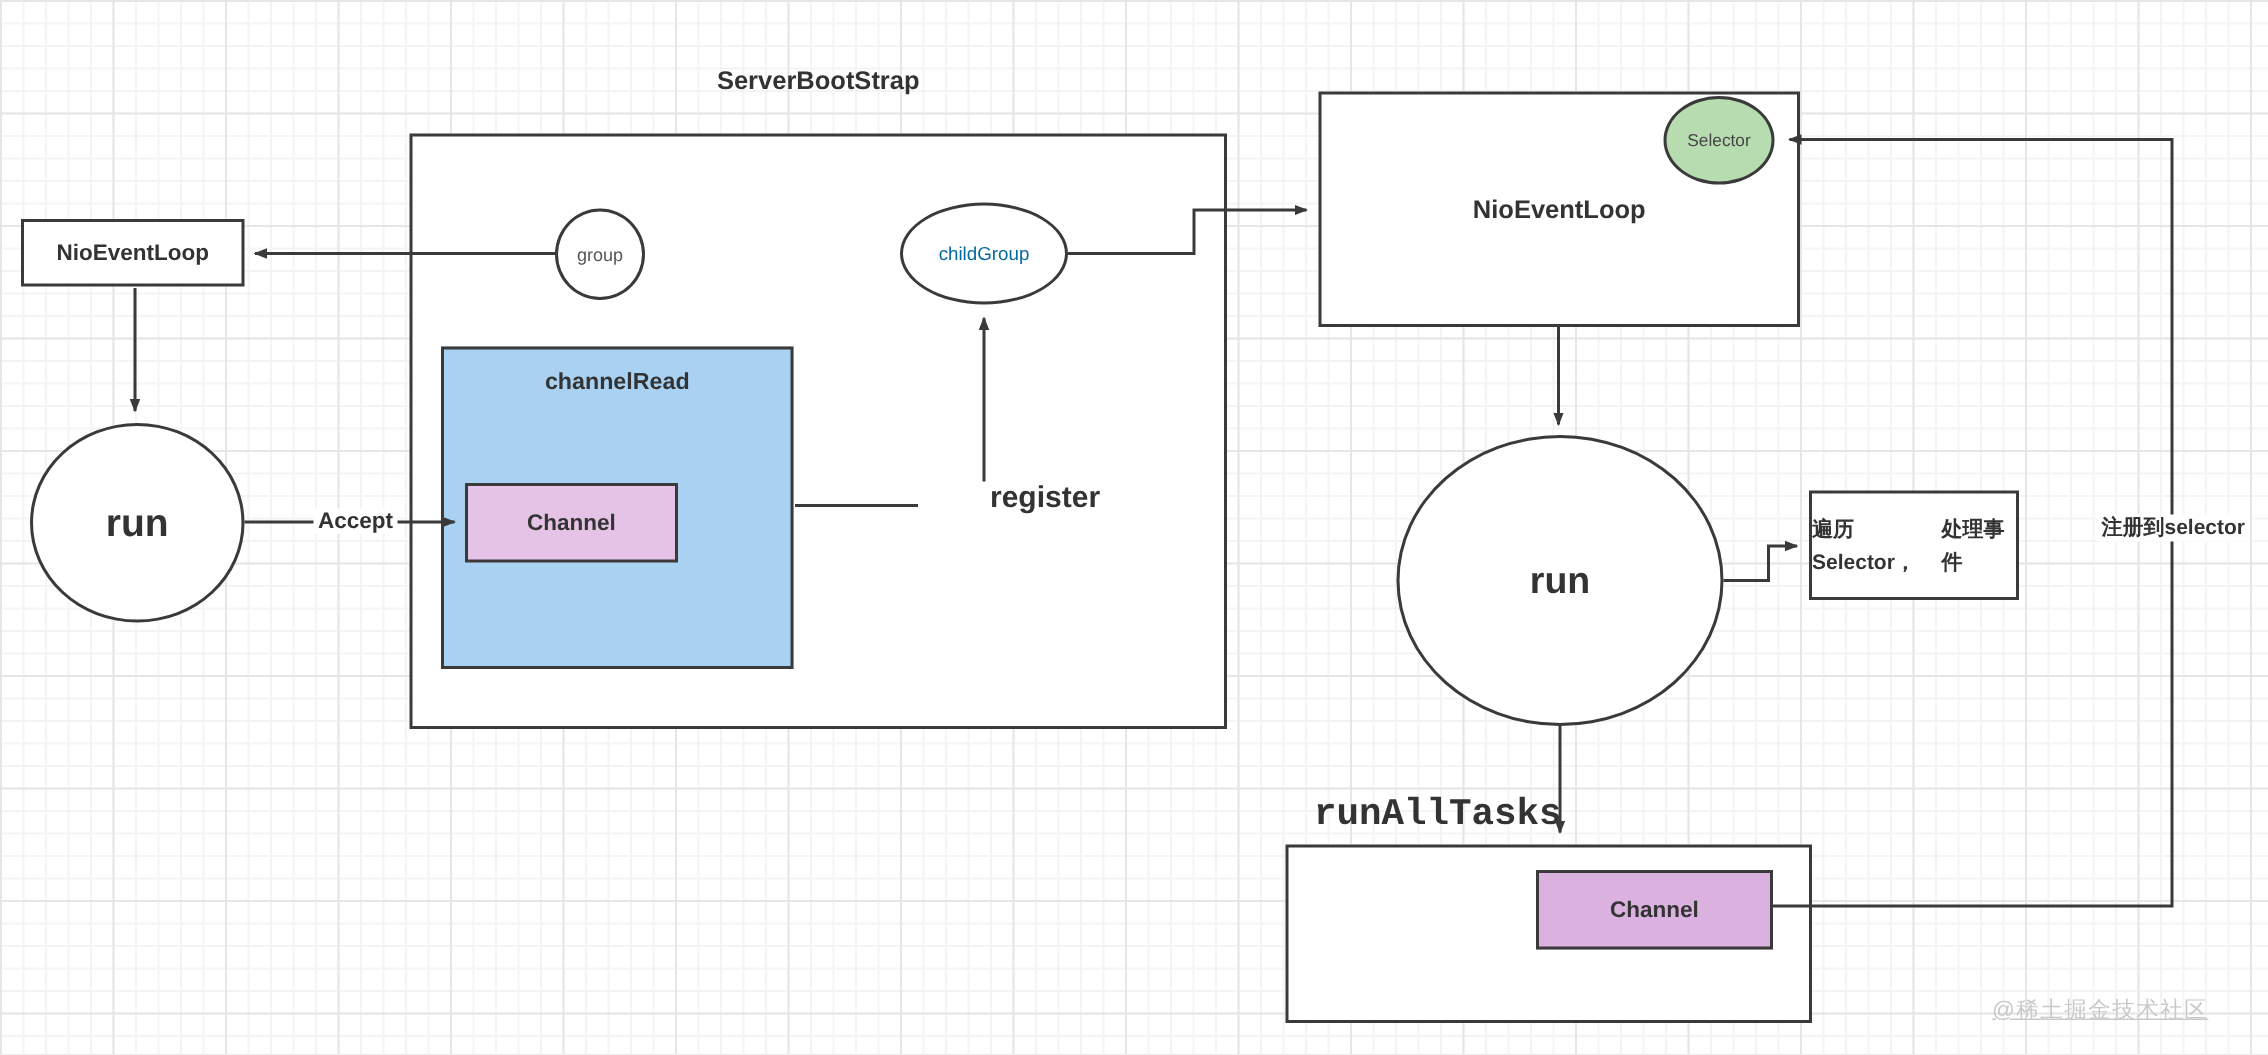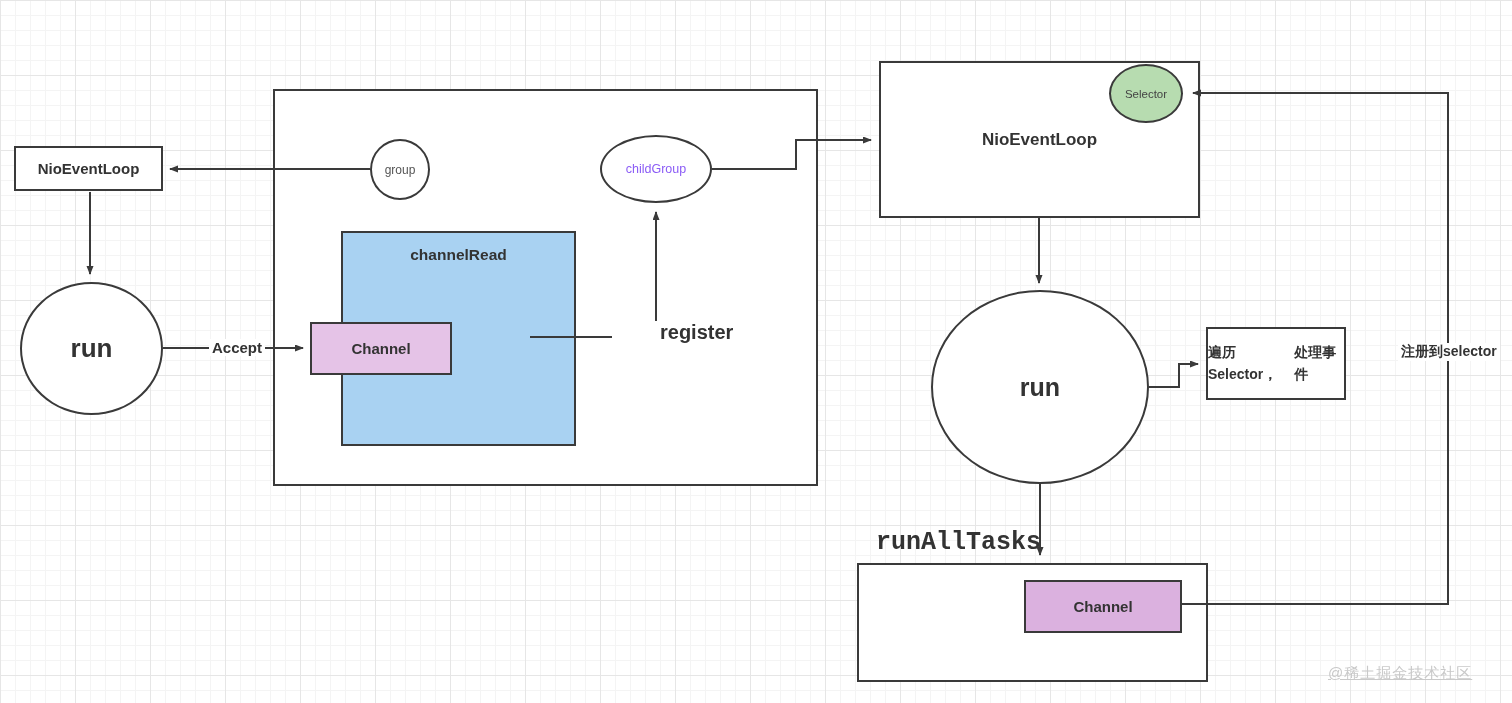--- a/index.html
+++ b/index.html
@@ -19,20 +19,21 @@
   .bold{font-weight:bold;}
   svg.wires{position:absolute;left:0;top:0;z-index:5;pointer-events:none;}
   .overline{z-index:6;background:#ffffff;padding:0 3px;}
   .watermark{color:#c9c9c9;font-size:15px;letter-spacing:1px;z-index:0;}
 </style>
 </head>
 <body>
 
 <div class="canvas">
 
+  <div class="lbl bold" style="left:273px;top:44px;width:545px;text-align:center;font-size:17px;">ServerBootStrap</div>
 
   <div class="lbl bold" style="left:876px;top:528px;font-size:25px;font-family:Liberation Mono, monospace;">runAllTasks</div>
 
   <div class="lbl bold" style="left:616px;top:321px;font-size:20px;margin-left:44px;">register</div>
 
   <div class="lbl bold overline" style="left:209px;top:339px;font-size:15px;">Accept</div>
 
   <div class="lbl bold overline" style="left:1398px;top:343px;font-size:14px;">注册到selector</div>
 
   <div class="lbl watermark" style="left:1328px;top:664px;text-decoration:underline;">@稀土掘金技术社区</div>
@@ -44,25 +45,25 @@
   <div class="node ellipse bold" style="left:20px;top:282px;width:143px;height:133px;font-size:26px;">
     <span>run</span>
   </div>
 
   <div class="node" style="left:273px;top:89px;width:545px;height:397px;"></div>
 
   <div class="node ellipse" style="left:370px;top:139px;width:60px;height:61px;font-size:12px;color:#555;">
     <span>group</span>
   </div>
 
-  <div class="node ellipse" style="left:600px;top:135px;width:112px;height:68px;font-size:12.5px;color:#8b5cf6;">
+  <div class="node ellipse" style="left:600px;top:135px;width:112px;height:68px;font-size:12.5px;color:#0369a1;">
     <span>childGroup</span>
   </div>
 
-  <div class="node" style="left:294px;top:231px;width:235px;height:215px;background:#a9d2f2;align-items:flex-start;margin-left:47px;">
+  <div class="node" style="left:294px;top:231px;width:235px;height:215px;background:#a9d2f2;align-items:flex-start;">
     <span class="bold" style="margin-top:13px;font-size:15.5px;">channelRead</span>
   </div>
 
   <div class="node bold" style="left:310px;top:322px;width:142px;height:53px;background:#e5c3e7;font-size:15px;">
     <span>Channel</span>
   </div>
 
   <div class="node bold" style="left:879px;top:61px;width:321px;height:157px;font-size:17px;">
     <span>NioEventLoop</span>
   </div>

